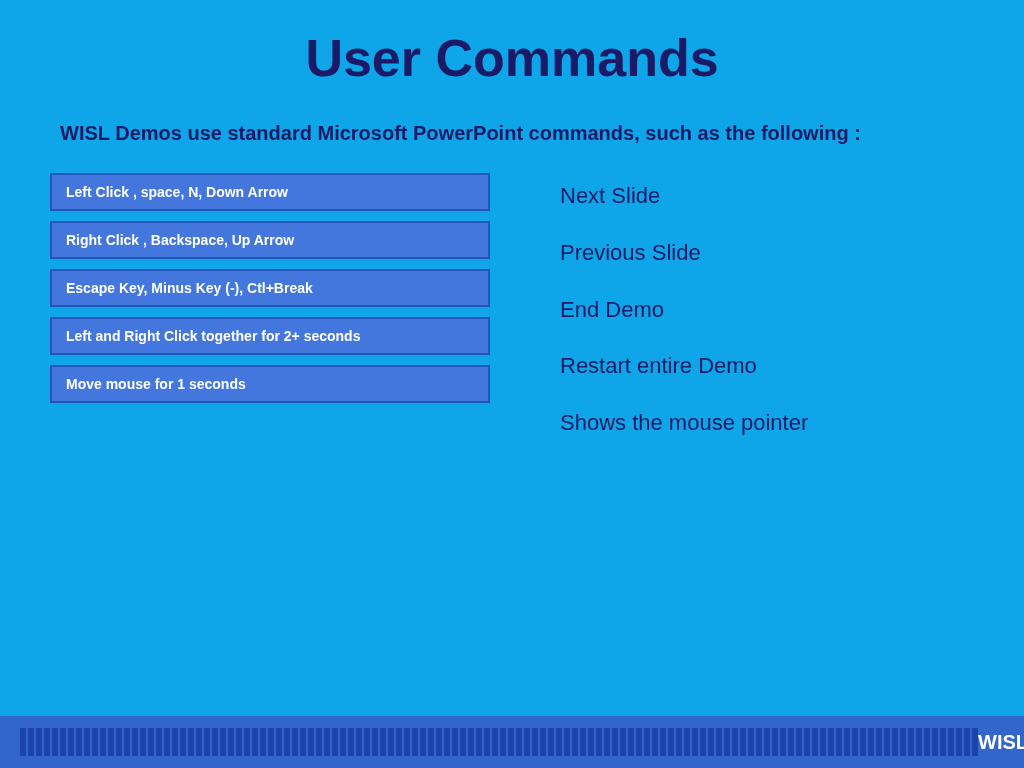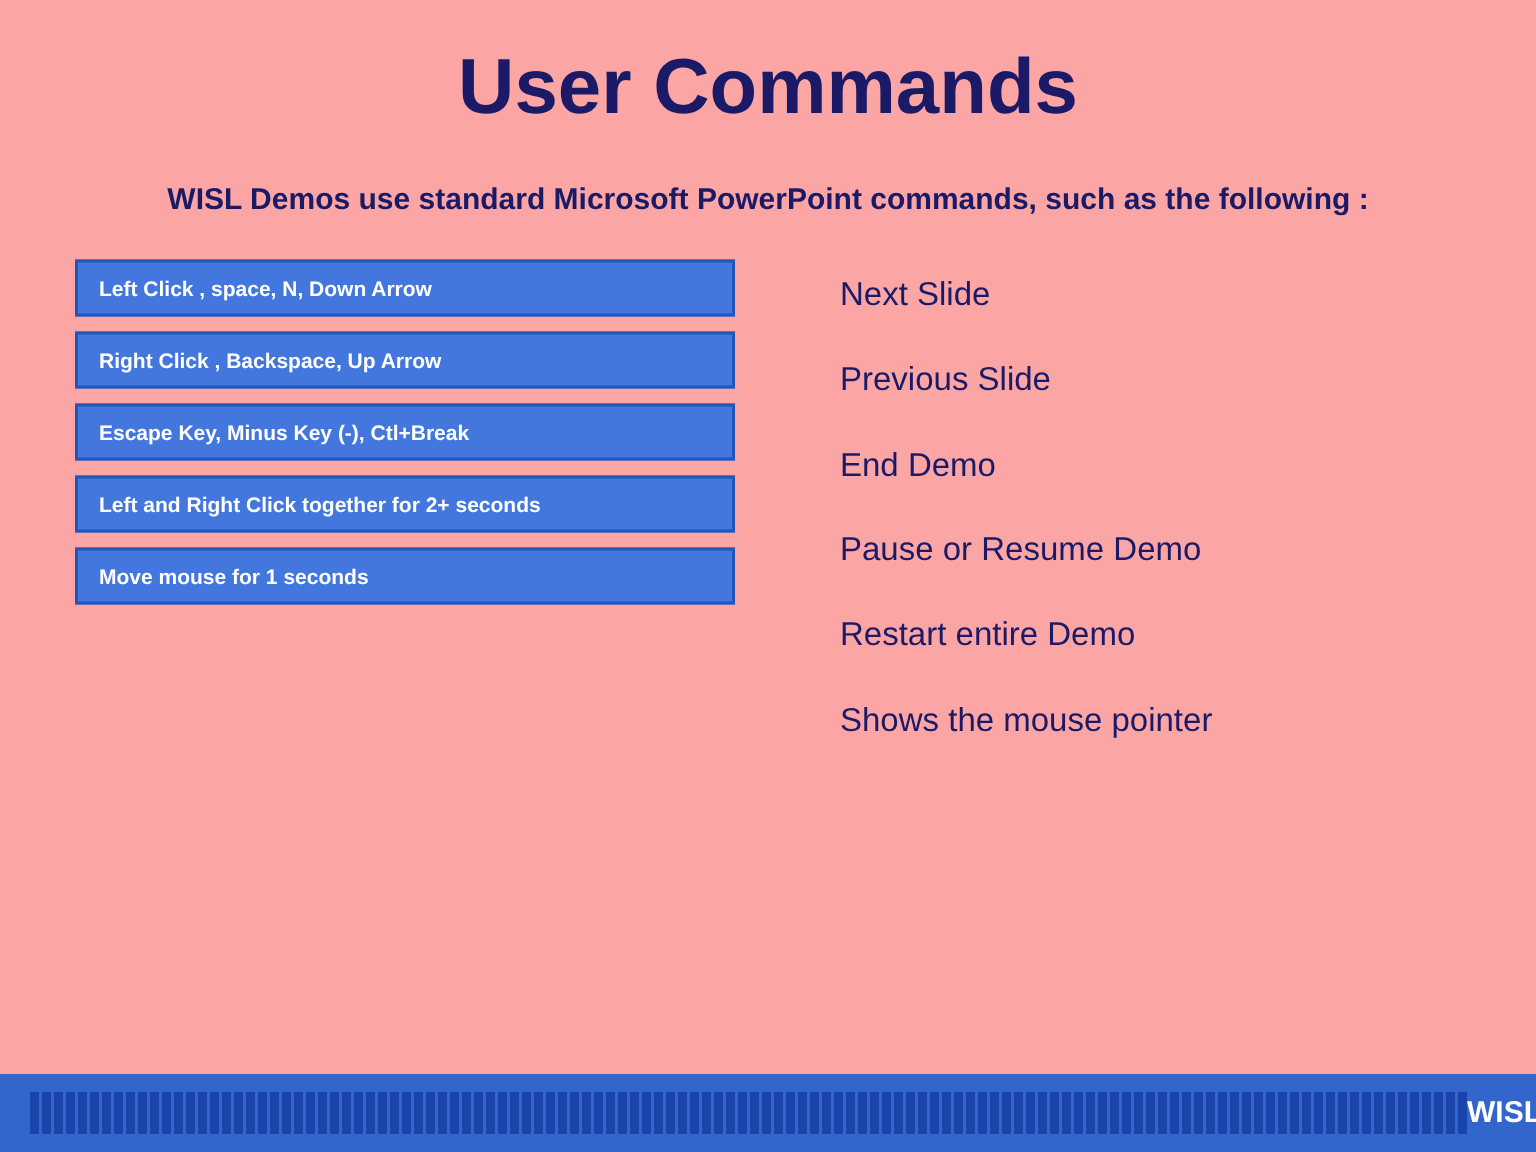--- a/index.html
+++ b/index.html
@@ -9,41 +9,40 @@
       height: 768px;
       background-color: #6699ff;
       font-family: Arial, sans-serif;
       overflow: hidden;
       position: relative;
     }
 
     .main-bg {
       width: 100%;
       height: 100%;
-      background-color: #fca5a5;
+      background-color: #0ea5e9;
       position: relative;
     }
 
     .title {
       text-align: center;
       font-size: 52px;
       font-weight: bold;
       color: #1a1a66;
       padding-top: 28px;
       padding-bottom: 20px;
     }
 
     .intro-text {
       color: #1a1a66;
       font-size: 20px;
       font-weight: bold;
       margin: 0 60px;
       padding: 10px 0 25px 0;
       line-height: 1.5;
-      text-align: center;
     }
 
     .commands-grid {
       display: flex;
       margin: 0 50px;
       gap: 0;
     }
 
     .commands-left {
       width: 480px;
@@ -152,21 +151,20 @@
         <button class="cmd-btn">Left Click , space, N,  Down Arrow</button>
         <button class="cmd-btn">Right Click , Backspace, Up Arrow</button>
         <button class="cmd-btn">Escape Key, Minus Key (-), Ctl+Break</button>
         <button class="cmd-btn">Left and Right Click together for 2+ seconds</button>
         <button class="cmd-btn">Move mouse for 1 seconds</button>
       </div>
     <div class="commands-right" id="cmds-right">
         <div class="cmd-label">Next Slide</div>
         <div class="cmd-label">Previous Slide</div>
         <div class="cmd-label">End Demo</div>
-        <div class="cmd-label">Pause or Resume Demo</div>
         <div class="cmd-label">Restart entire Demo</div>
         <div class="cmd-label">Shows the mouse pointer</div>
       </div>
   </div>
 
 
   <div class="bottom-bar">
     <div class="progress-bars" id="progress-bars">
         <span class="bar-segment"></span>
         <span class="bar-segment"></span>

